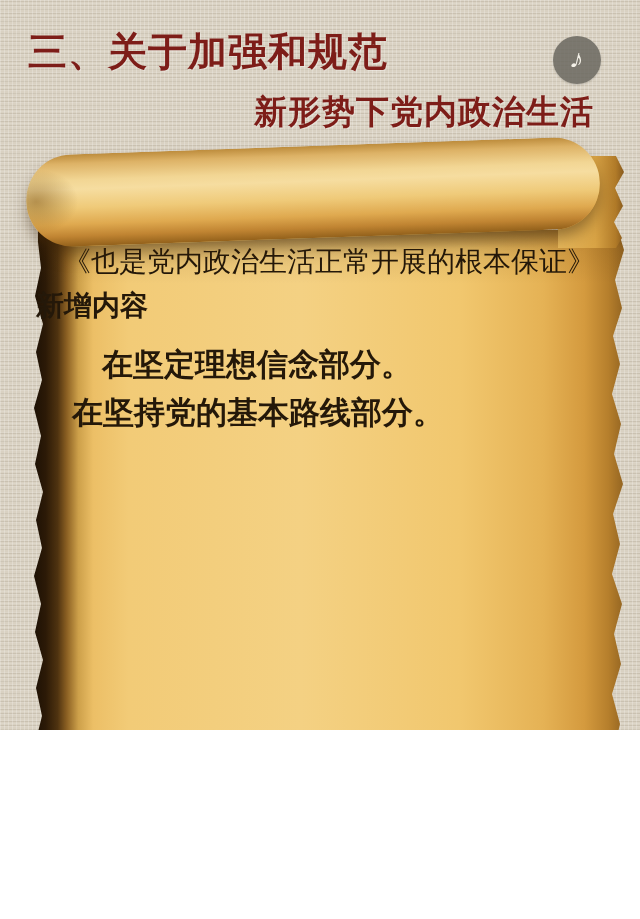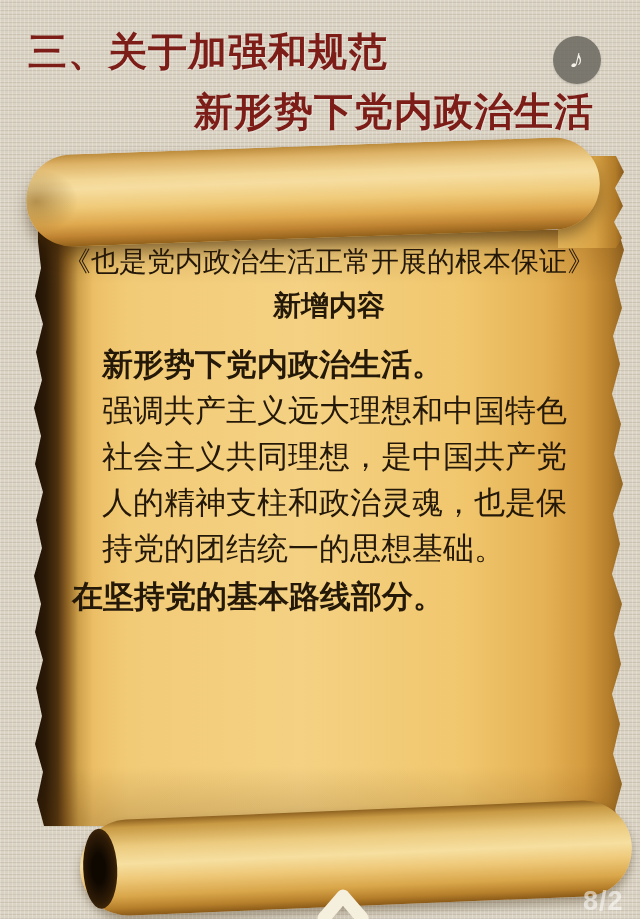--- a/index.html
+++ b/index.html
@@ -1,34 +1,34 @@
 <!DOCTYPE html>
 <html><head>
 <meta charset="utf-8">
 <style>
   html,body { margin:0; padding:0; }
   #app {
-    position:relative; width:640px; height:919px; overflow:hidden;
+    position:relative; width:640px; height:730px; overflow:hidden;
     background-color:#d9d1c2;
     background-image:
       repeating-linear-gradient(90deg, rgba(255,255,255,.22) 0 1px, rgba(0,0,0,0) 1px 4px),
       repeating-linear-gradient(0deg, rgba(125,112,88,.16) 0 1px, rgba(0,0,0,0) 1px 4px),
       repeating-linear-gradient(0deg, rgba(255,255,255,.10) 0 1px, rgba(0,0,0,0) 1px 3px);
     font-family:"Liberation Sans","DejaVu Sans",sans-serif;
   }
   
   .title-line1 {
     position:absolute; left:28px; top:28px;
     font-size:39px; line-height:48px; font-weight:bold; letter-spacing:1px;
     color:#7d1d18; text-shadow:1px 1px 1px rgba(255,255,255,.35);
     white-space:nowrap;
   }
   .title-line2 {
     position:absolute; right:46px; top:88px;
-    font-size:39px; line-height:48px; font-weight:bold; letter-spacing:1px;
+    font-size:33px; line-height:48px; font-weight:bold; letter-spacing:1px;
     color:#7d1d18; text-shadow:1px 1px 1px rgba(255,255,255,.35);
     white-space:nowrap;
   }
   .logo {
     position:absolute; left:553px; top:36px; width:48px; height:48px;
     border-radius:50%; background:rgba(106,103,95,.85);
     display:flex; align-items:center; justify-content:center;
     box-shadow:0 1px 2px rgba(0,0,0,.15);
   }
   .logo .note {
@@ -69,21 +69,21 @@
     background:linear-gradient(to bottom, #8f6220 0%, #c89a44 8%, #eccb7f 28%, #f6dfa0 46%, #eec878 62%, #d9a64a 80%, #b67f2b 92%, #8a5a18 100%);
     box-shadow:0 6px 10px rgba(60,40,10,.35);
   }
   .bottom-roll .tube-end {
     position:absolute; left:3px; top:8%; width:34px; height:84%; border-radius:50%;
     background:radial-gradient(ellipse at 45% 50%, #0f0801 25%, #2e1b06 60%, #5d3c12 95%);
   }
   
   .scroll-content { position:absolute; left:36px; top:244px; width:586px; z-index:3; color:#241809; }
   .doc-title   { text-align:center; font-size:28px; line-height:36px; white-space:nowrap; }
-  .doc-subtitle{ text-align:center; font-size:28px; line-height:36px; font-weight:bold; margin-top:8px;font-family:Liberation Serif, serif; }
+  .doc-subtitle{ text-align:left; font-size:28px; line-height:36px; font-weight:bold; margin-top:8px;font-family:Liberation Serif, serif; }
   .section { margin:18px 0 0 66px; width:478px; font-size:31px; line-height:46px; }
   .section + .section { margin-top:2px;margin-left:36px; }
   .sec-heading { font-weight:bold; }
   
   .chevron-up { position:absolute; left:317px; top:887px; z-index:5; cursor:pointer; }
   .watermark {
     position:absolute; left:583px; top:886px; z-index:5;
     font-size:27px; font-weight:bold; letter-spacing:1px;
     color:rgba(255,255,255,.55); white-space:nowrap;
   }
@@ -101,22 +101,21 @@
   </div>
 
   <div class="scroll-body"></div>
   <div class="top-corner"></div>
 
   <div class="scroll-content">
     <div class="doc-title">《也是党内政治生活正常开展的根本保证》</div>
     <div class="doc-subtitle">新增内容</div>
 
     <div class="section">
-      <div class="sec-heading">新形势下党内政治生活。</div>
-      <div class="sec-body">强调共产主义远大理想和中国特色社会主义共同理想，是中国共产党人的精神支柱和政治灵魂，也是保持党的团结统一的思想基础。</div>
+      <div class="sec-heading">在坚定理想信念部分。</div>
     </div>
 
     <div class="section">
       <div class="sec-heading">在坚持党的基本路线部分。</div>
     </div>
   </div>
 
   <div class="top-roll"></div>
 
   <div class="bottom-roll">

